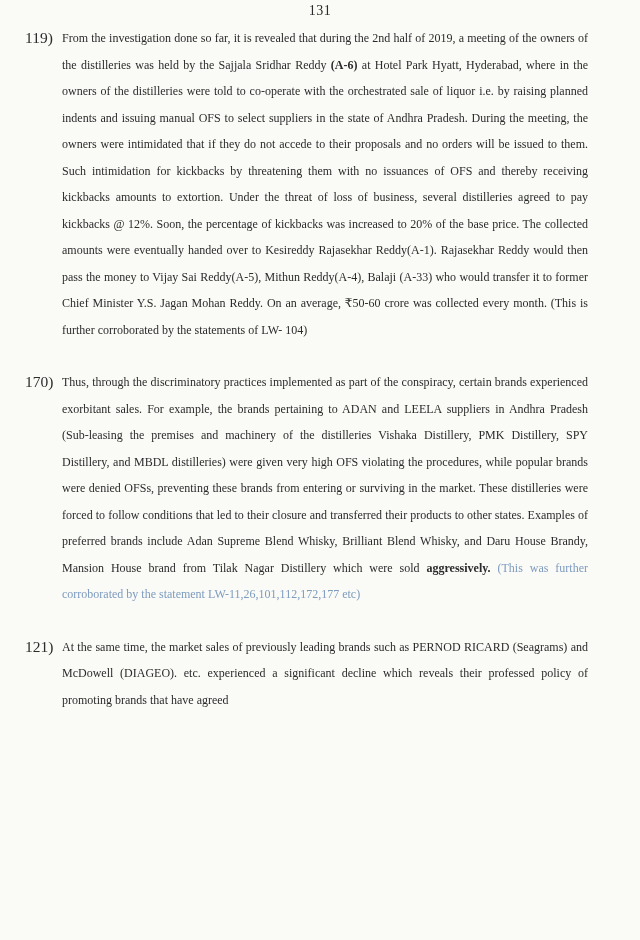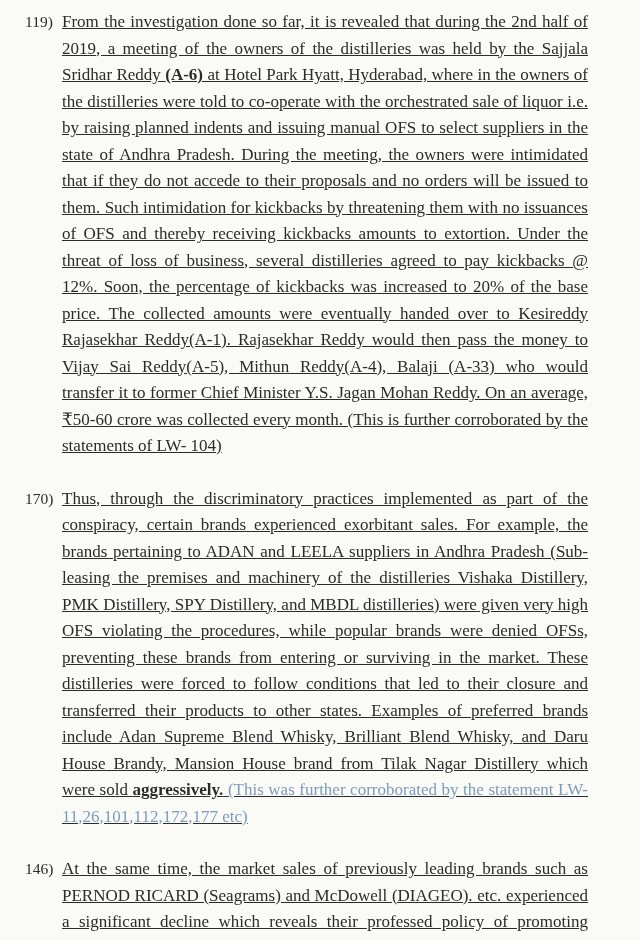--- a/index.html
+++ b/index.html
@@ -38,44 +38,44 @@
   }
   .para-num {
     flex: 0 0 37px;
     width: 37px;
     font-size: 15.5px;
     line-height: 26.5px;
     white-space: nowrap;
   }
   .para-body {
     flex: 1 1 auto;
-    font-size: 17px;
+    font-size: 12px;
     line-height: 26.5px;
     text-align: justify;
     text-justify: inter-word;
-    text-decoration: underline;
   }
   .seg-normal { font-weight: normal; }
   .seg-bold { font-weight: bold; }
   .seg-blue { color: var(--blue); }
 </style>
 </head>
 <body>
 
 <div class="page">
+  <div class="page-number">131</div>
 
   <div class="content">
   <div class="para">
     <div class="para-num">119)</div>
     <div class="para-body"><span class="seg-normal">From the investigation done so far, it is revealed that during the 2nd half of 2019, a meeting of the owners of the distilleries was held by the Sajjala Sridhar Reddy </span><span class="seg-bold">(A-6)</span><span class="seg-normal"> at Hotel Park Hyatt, Hyderabad, where in the owners of the distilleries were told to co-operate with the orchestrated sale of liquor i.e. by raising planned indents and issuing manual OFS to select suppliers in the state of Andhra Pradesh. During the meeting, the owners were intimidated that if they do not accede to their proposals and no orders will be issued to them. Such intimidation for kickbacks by threatening them with no issuances of OFS and thereby receiving kickbacks amounts to extortion. Under the threat of loss of business, several distilleries agreed to pay kickbacks @ 12%. Soon, the percentage of kickbacks was increased to 20% of the base price. The collected amounts were eventually handed over to Kesireddy Rajasekhar Reddy(A-1). Rajasekhar Reddy would then pass the money to Vijay Sai Reddy(A-5), Mithun Reddy(A-4), Balaji (A-33) who would transfer it to former Chief Minister Y.S. Jagan Mohan Reddy. On an average, ₹50-60 crore was collected every month. (This is further corroborated by the statements of LW- 104)</span></div>
   </div>
 
   <div class="para">
     <div class="para-num">170)</div>
     <div class="para-body"><span class="seg-normal">Thus, through the discriminatory practices implemented as part of the conspiracy, certain brands experienced exorbitant sales. For example, the brands pertaining to ADAN and LEELA suppliers in Andhra Pradesh (Sub-leasing the premises and machinery of the distilleries Vishaka Distillery, PMK Distillery, SPY Distillery, and MBDL distilleries) were given very high OFS violating the procedures, while popular brands were denied OFSs, preventing these brands from entering or surviving in the market. These distilleries were forced to follow conditions that led to their closure and transferred their products to other states. Examples of preferred brands include Adan Supreme Blend Whisky, Brilliant Blend Whisky, and Daru House Brandy, Mansion House brand from Tilak Nagar Distillery which were sold </span><span class="seg-bold">aggressively.</span><span class="seg-normal"> </span><span class="seg-blue">(This was further corroborated by the statement LW-11,26,101,112,172,177 etc)</span></div>
   </div>
 
   <div class="para">
-    <div class="para-num">146)</div>
+    <div class="para-num">121)</div>
     <div class="para-body"><span class="seg-normal">At the same time, the market sales of previously leading brands such as PERNOD RICARD (Seagrams) and McDowell (DIAGEO). etc. experienced a significant decline which reveals their professed policy of promoting brands that have agreed</span></div>
   </div>
 </div>
 </div>
 
 </body></html>

